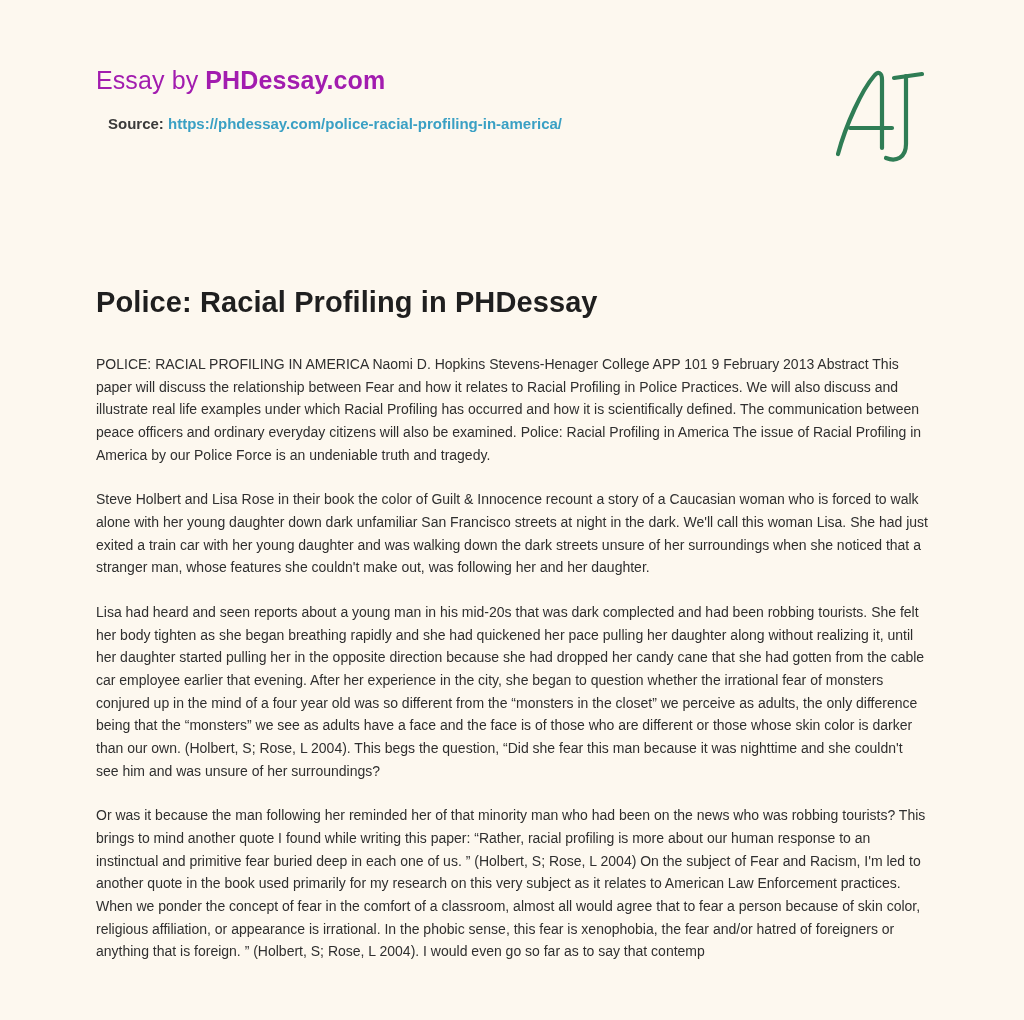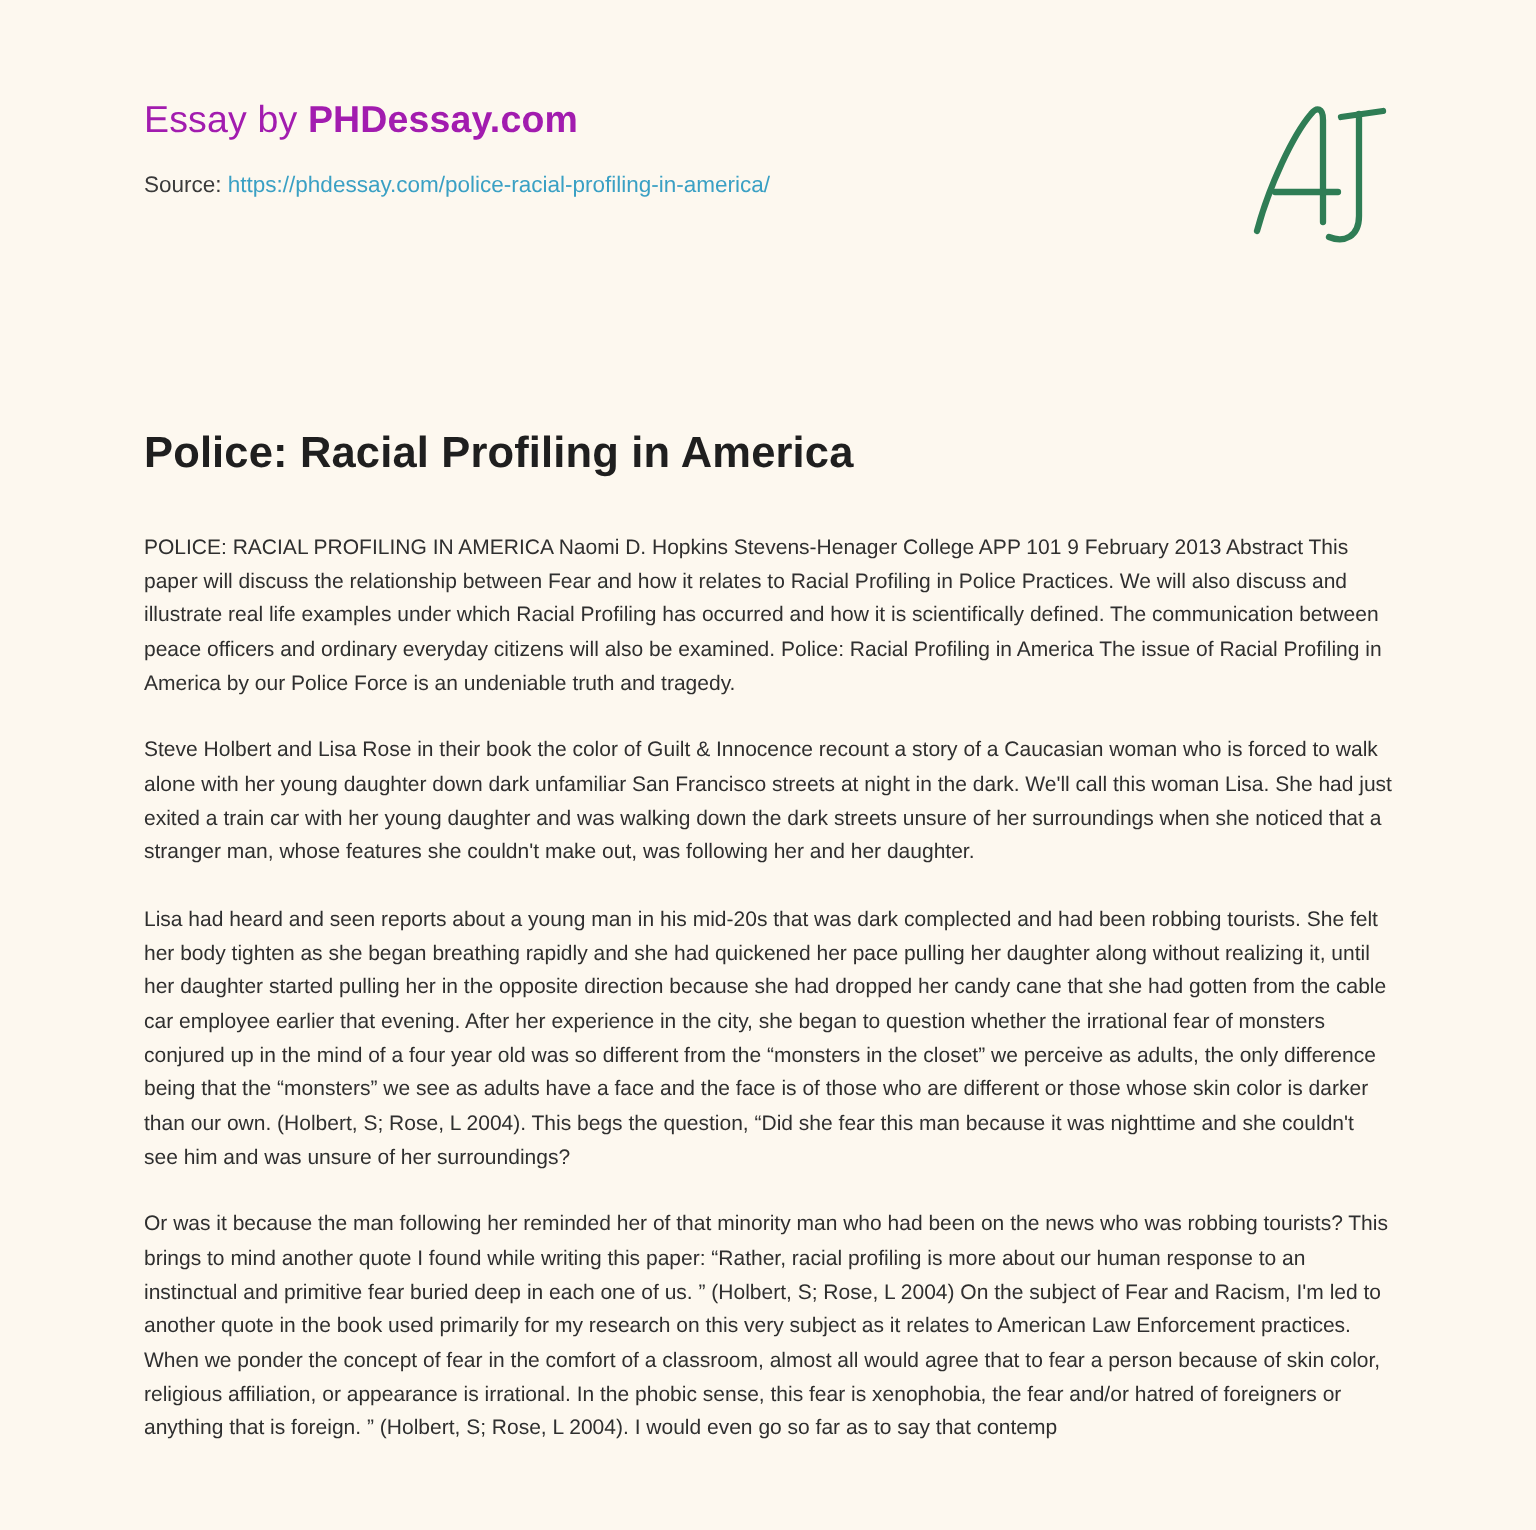--- a/index.html
+++ b/index.html
@@ -29,21 +29,22 @@
   }
   .brand-line .brand-essay {
     font-weight: 400;
   }
   .brand-line .brand-site {
     font-weight: 700;
   }
   .source-row {
     font-size: 15px;
     color: #3a3a3a;
-    margin: 0;
+    margin: 12px;
+    font-weight: bold;
   }
   .source-label { color: #3a3a3a; }
   .source-link {
     color: #3aa0c4;
     text-decoration: none;
     word-break: break-all;
   }
 
   .header-wrap {
     position: relative;
@@ -92,21 +93,21 @@
           <path d="M14 92 C22 62 38 28 50 14 C54 9 58 10 58 18 L58 86"></path>
           <path d="M26 66 L68 66"></path>
           <path d="M82 14 L82 82 C82 96 72 100 62 96"></path>
           <path d="M70 16 L98 12"></path>
         </g>
       </svg>
     </div>
 
   </div>
 
-  <h1 class="doc-title">Police: Racial Profiling in America</h1>
+  <h1 class="doc-title">Police: Racial Profiling in PHDessay</h1>
 
   <div class="body-copy">
     <p>POLICE: RACIAL PROFILING IN AMERICA Naomi D. Hopkins Stevens-Henager College APP 101 9 February 2013 Abstract This paper will discuss the relationship between Fear and how it relates to Racial Profiling in Police Practices. We will also discuss and illustrate real life examples under which Racial Profiling has occurred and how it is scientifically defined. The communication between peace officers and ordinary everyday citizens will also be examined. Police: Racial Profiling in America The issue of Racial Profiling in America by our Police Force is an undeniable truth and tragedy.</p>
     <p>Steve Holbert and Lisa Rose in their book the color of Guilt &amp; Innocence recount a story of a Caucasian woman who is forced to walk alone with her young daughter down dark unfamiliar San Francisco streets at night in the dark. We'll call this woman Lisa. She had just exited a train car with her young daughter and was walking down the dark streets unsure of her surroundings when she noticed that a stranger man, whose features she couldn't make out, was following her and her daughter.</p>
     <p>Lisa had heard and seen reports about a young man in his mid-20s that was dark complected and had been robbing tourists. She felt her body tighten as she began breathing rapidly and she had quickened her pace pulling her daughter along without realizing it, until her daughter started pulling her in the opposite direction because she had dropped her candy cane that she had gotten from the cable car employee earlier that evening. After her experience in the city, she began to question whether the irrational fear of monsters conjured up in the mind of a four year old was so different from the “monsters in the closet” we perceive as adults, the only difference being that the “monsters” we see as adults have a face and the face is of those who are different or those whose skin color is darker than our own. (Holbert, S; Rose, L 2004). This begs the question, “Did she fear this man because it was nighttime and she couldn't see him and was unsure of her surroundings?</p>
     <p>Or was it because the man following her reminded her of that minority man who had been on the news who was robbing tourists? This brings to mind another quote I found while writing this paper: “Rather, racial profiling is more about our human response to an instinctual and primitive fear buried deep in each one of us. ” (Holbert, S; Rose, L 2004) On the subject of Fear and Racism, I'm led to another quote in the book used primarily for my research on this very subject as it relates to American Law Enforcement practices. When we ponder the concept of fear in the comfort of a classroom, almost all would agree that to fear a person because of skin color, religious affiliation, or appearance is irrational. In the phobic sense, this fear is xenophobia, the fear and/or hatred of foreigners or anything that is foreign. ” (Holbert, S; Rose, L 2004). I would even go so far as to say that contemp</p>
   </div>
 
 </div>
 

